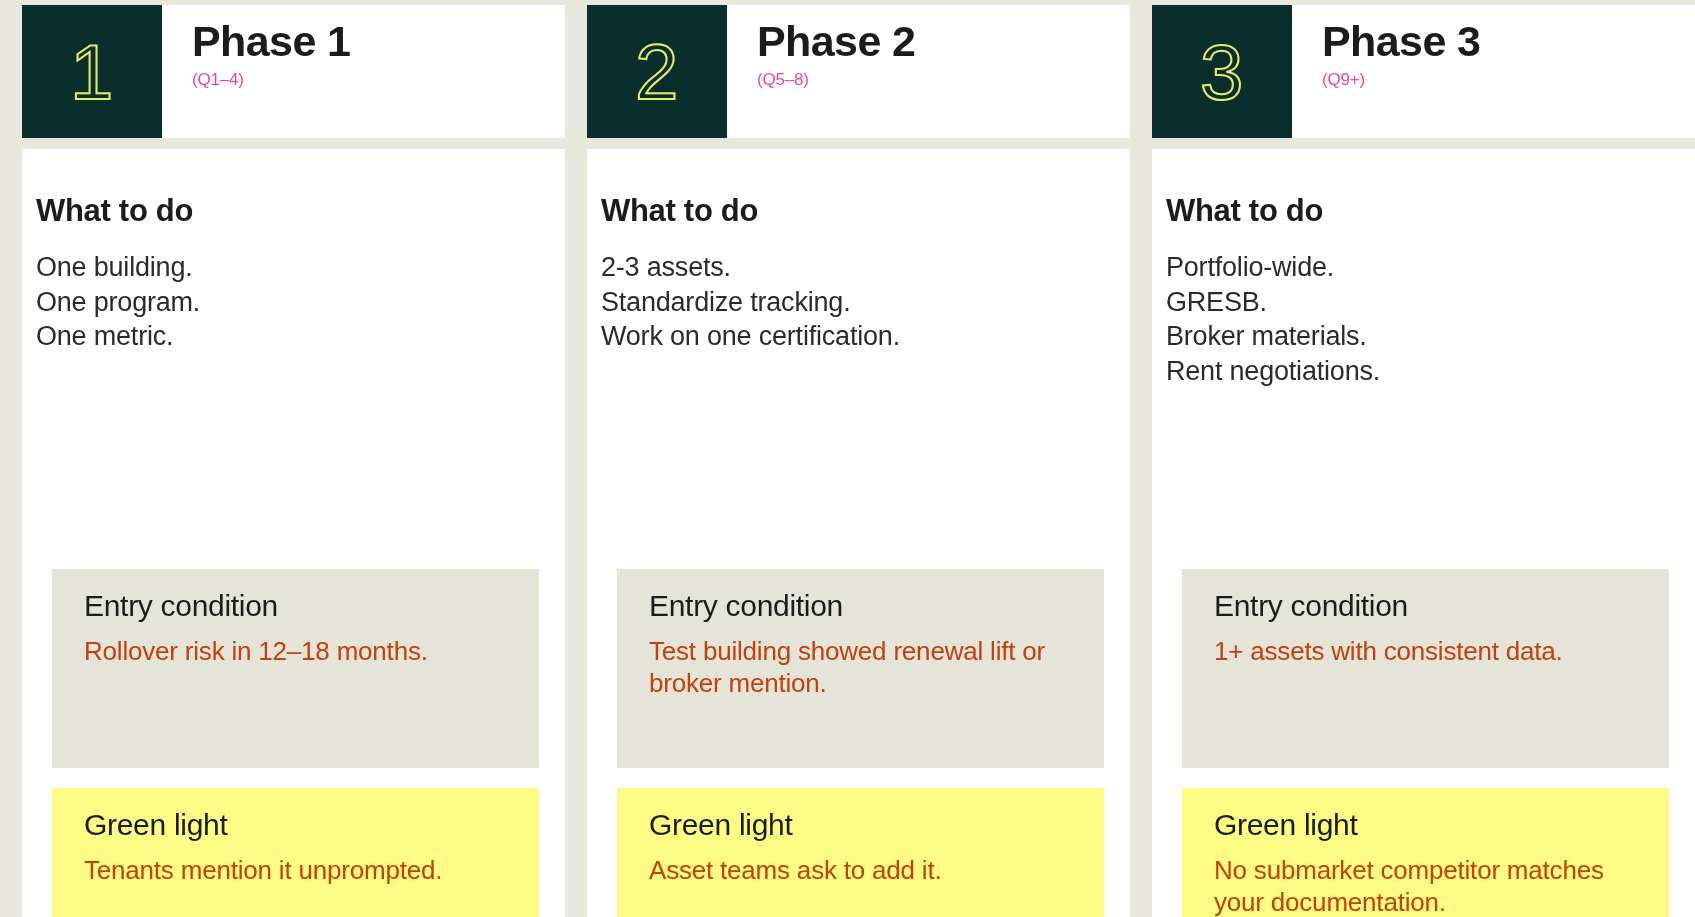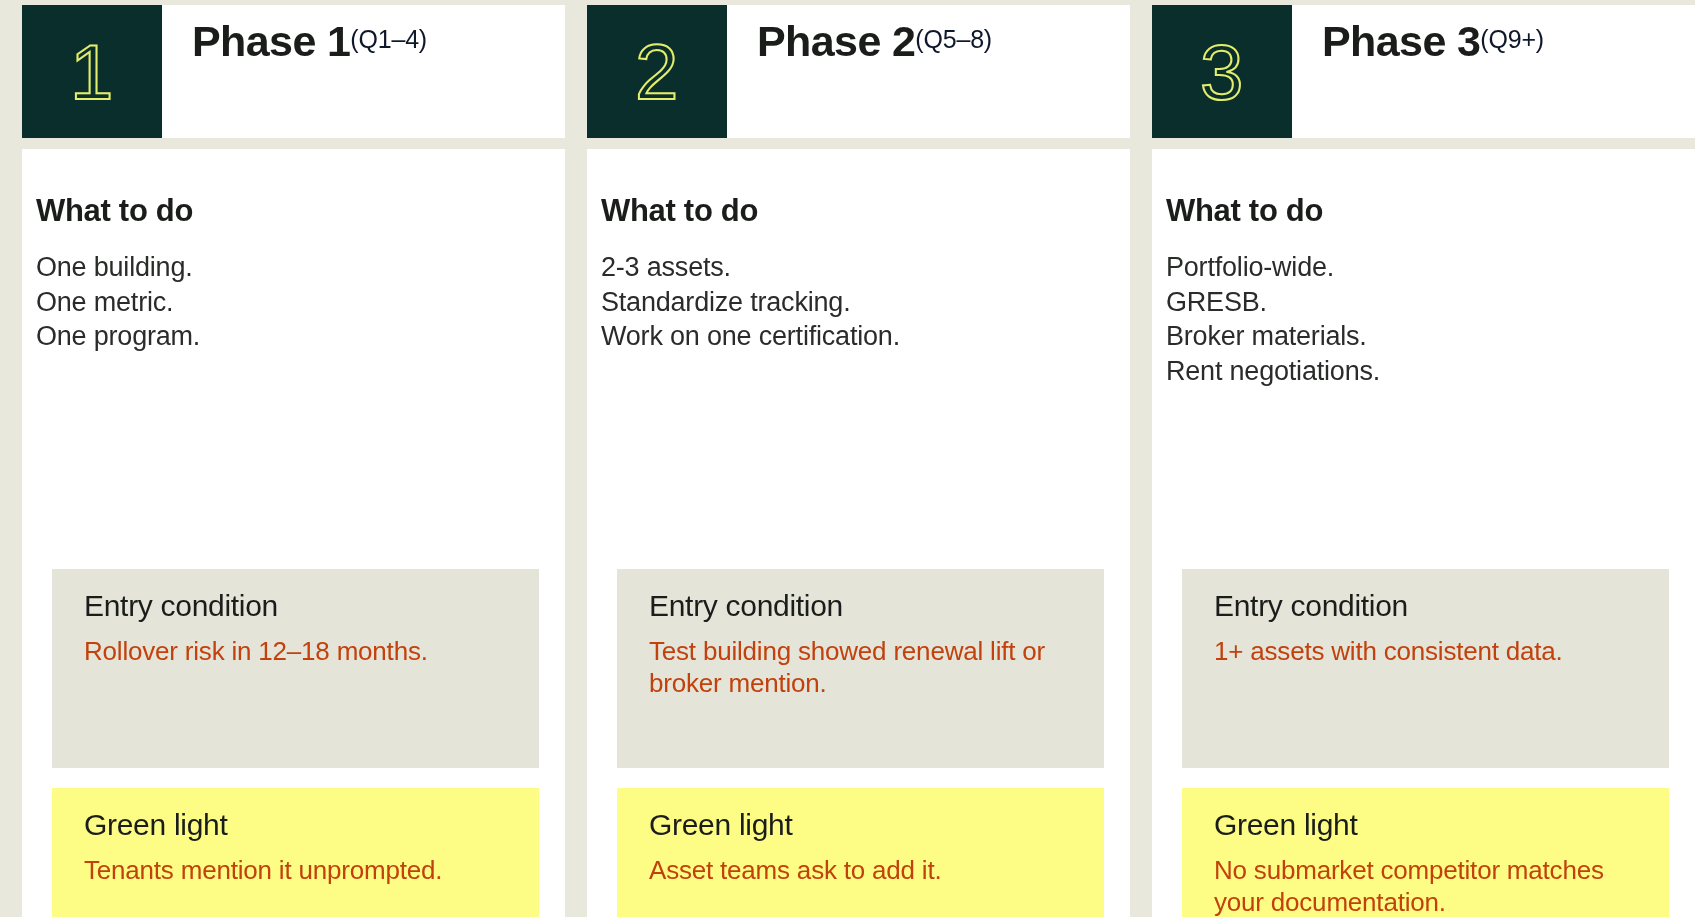--- a/index.html
+++ b/index.html
@@ -59,38 +59,38 @@
     -webkit-text-stroke: 2px #e4ed6b;
     letter-spacing: 0.5px;
     font-family: "Liberation Sans", sans-serif;
     user-select: none;
   }
 
   .header-text {
     flex: 1 1 auto;
     padding: 14px 10px 0 30px;
     display: flex;
-    flex-direction: row;
+    flex-direction: column;
     justify-content: flex-start;
   }
 
   .phase-title {
     font-size: 43px;
     line-height: 1.05;
     font-weight: 700;
     color: #1b1d1b;
     letter-spacing: -0.6px;
   }
 
   .phase-range {
     margin-top: 7px;
-    font-size: 25px;
+    font-size: 17px;
     line-height: 1.1;
     font-weight: 400;
-    color: #0f172a;
+    color: #ec4899;
     letter-spacing: -0.2px;
   }
 
   .header-gap {
     height: 11px;
     flex: 0 0 11px;
     background: #e8e8dd;
   }
 
   
@@ -184,22 +184,22 @@
         <div class="phase-title">Phase 1</div>
         <div class="phase-range">(Q1–4)</div>
       </div>
     </div>
     <div class="header-gap"></div>
     <div class="card-body">
       <div class="section-what">
         <div class="section-heading">What to do</div>
         <div class="what-lines">
           <div class="what-line">One building.</div>
+          <div class="what-line">One program.</div>
           <div class="what-line">One metric.</div>
-          <div class="what-line">One program.</div>
         </div>
       </div>
       <div class="panel panel-entry">
         <div class="panel-heading">Entry condition</div>
         <div class="panel-text">Rollover risk in 12–18 months.</div>
       </div>
       <div class="panel panel-green">
         <div class="panel-heading">Green light</div>
         <div class="panel-text">Tenants mention it unprompted.</div>
       </div>

